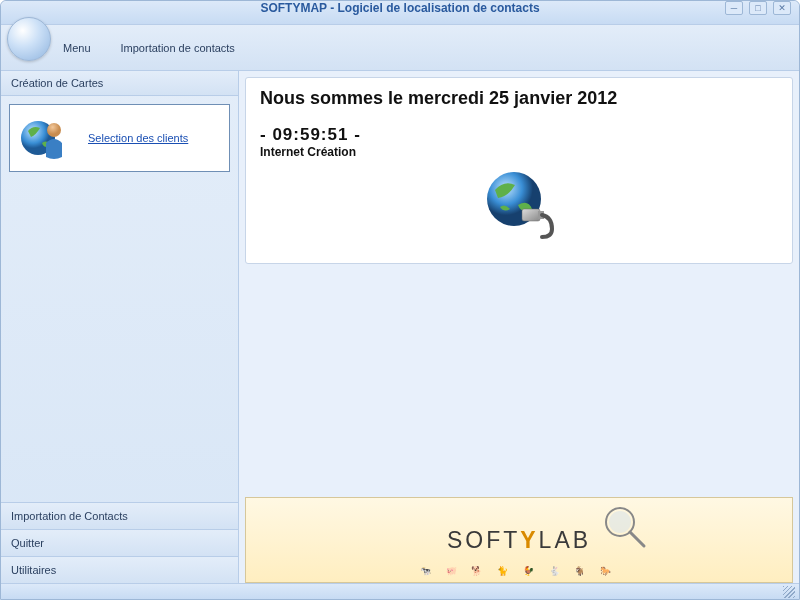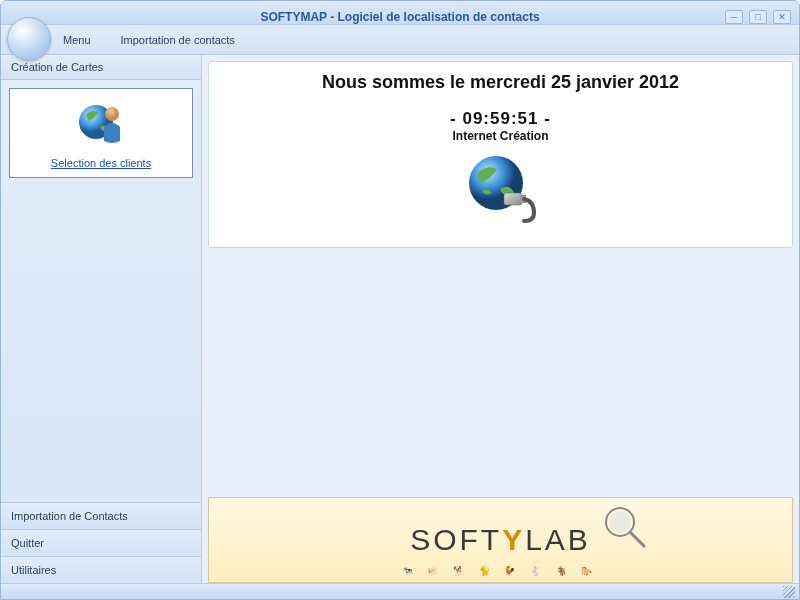--- a/index.html
+++ b/index.html
@@ -1,51 +1,51 @@
 <!DOCTYPE html>
 <html><head>
   <meta charset="utf-8">
   <style>
     * { margin: 0; padding: 0; box-sizing: border-box; font-family: Tahoma, Arial, sans-serif; }
     body { width: 800px; height: 600px; overflow: hidden; background: #fff; }
 
     .window { width: 800px; height: 600px; border: 1px solid #9db7d6; border-radius: 6px 6px 0 0; background: #e8f0fb; display: flex; flex-direction: column; }
 
-    .titlebar { height: 24px; background: linear-gradient(#dce9f9, #c7dbf3); border-top-left-radius: 6px; border-top-right-radius: 6px; display: flex; align-items: flex-end; padding: 0 8px; border-bottom: 1px solid #b8cde8; }
+    .titlebar { height: 24px; background: linear-gradient(#dce9f9, #c7dbf3); border-top-left-radius: 6px; border-top-right-radius: 6px; display: flex; align-items: flex-start; padding: 0 8px; border-bottom: 1px solid #b8cde8; }
     .titlebar-title { flex: 0 0 auto; margin: 0 auto; font-size: 12px; font-weight: bold; color: #2a5a9e; }
     .titlebar-spacer-left { flex: 1; }
     .titlebar-spacer-right { flex: 1; display: flex; justify-content: flex-end; gap: 6px; }
     .win-btn { width: 18px; height: 14px; border: 1px solid #9db7d6; border-radius: 2px; background: #dce9f9; font-size: 9px; line-height: 12px; text-align: center; color: #5a7aa6; cursor: pointer; }
 
-    .menubar { height: 30px; background: linear-gradient(#e3edf9, #d3e2f4); display: flex; align-items: center; padding-left: 56px; gap: 18px; border-bottom: 1px solid #b8cde8; position: relative; }
+    .menubar { height: 46px; background: linear-gradient(#e3edf9, #d3e2f4); display: flex; align-items: center; padding-left: 56px; gap: 18px; border-bottom: 1px solid #b8cde8; position: relative; }
     .orb { position: absolute; left: 6px; top: -8px; width: 44px; height: 44px; border-radius: 50%; background: radial-gradient(circle at 35% 30%, #fff, #cde1f7 40%, #8fb4df); border: 1px solid #9db7d6; box-shadow: 0 1px 3px rgba(0,0,0,0.2); }
     .menu-item { font-size: 11px; color: #2a3f5f; cursor: pointer; padding: 4px 6px; }
 
     .body-area { flex: 1; display: flex; background: #e8f0fb; overflow: hidden; }
 
-    .sidebar { width: 201px; background: linear-gradient(#e3edf9, #d8e6f6); border-right: 1px solid #b8cde8; display: flex; flex-direction: column; }
+    .sidebar { width: 238px; background: linear-gradient(#e3edf9, #d8e6f6); border-right: 1px solid #b8cde8; display: flex; flex-direction: column; }
     .sidebar-section-header { font-size: 11px; padding: 6px 10px; background: linear-gradient(#e3edf9, #d3e2f4); border-bottom: 1px solid #b8cde8; color: #2a3f5f; }
     .sidebar-content { flex: 1; padding: 8px; }
-    .selection-card { border: 1px solid #6f8fb5; background: #fff; padding: 8px; display: flex; align-items: center; gap: 10px; cursor: pointer; flex-direction: column; }
+    .selection-card { border: 1px solid #6f8fb5; background: #fff; padding: 8px; display: flex; align-items: center; gap: 20px; cursor: pointer; }
     .selection-card-icon { width: 50px; height: 50px; flex-shrink: 0; }
     .selection-link { color: #1a4fb3; text-decoration: underline; font-size: 11px; }
     .sidebar-bottom { }
     .sidebar-bottom-item { font-size: 11px; padding: 7px 10px; background: linear-gradient(#e3edf9, #d3e2f4); border-top: 1px solid #b8cde8; color: #2a3f5f; cursor: pointer; }
 
     .main { flex: 1; display: flex; flex-direction: column; padding: 6px 6px 0 6px; gap: 6px; }
-    .main-panel { background: #fff; border: 1px solid #c7d5e8; border-radius: 3px; padding: 10px 14px 20px; text-align: center; }
+    .main-panel { background: #fff; border: 1px solid #c7d5e8; border-radius: 3px; padding: 10px 14px 20px; text-align: left; }
     .date-line { font-size: 18px; font-weight: bold; color: #111; margin-bottom: 16px; }
     .time-line { font-size: 17px; font-weight: bold; color: #111; margin-bottom: 0; letter-spacing: 1px; }
     .status-line { font-size: 12px; font-weight: bold; color: #111; margin-bottom: 6px; }
     .globe-icon-main { width: 78px; height: 78px; margin: 0 auto; }
 
     .main-filler { flex: 1; }
 
     .logo-panel { height: 86px; border: 1px solid #d6c79a; background: linear-gradient(#fff8e3, #ffeec0); display: flex; align-items: center; justify-content: center; position: relative; }
-    .logo-text { font-family: Georgia, 'Times New Roman', serif; font-size: 30px; letter-spacing: 3px; color: #3a3a3a; font-weight: 500; }
+    .logo-text { font-family: Georgia, 'Times New Roman', serif; font-size: 23px; letter-spacing: 3px; color: #3a3a3a; font-weight: 500; }
     .logo-text .y-accent { color: #d98a00; font-weight: bold; }
     .logo-magnifier { position: absolute; right: 142px; top: 4px; width: 50px; height: 50px; }
     .logo-animals { position: absolute; bottom: 6px; left: 0; right: 0; text-align: center; font-size: 9px; color: #6a6a6a; letter-spacing: 6px; }
 
     .statusbar { height: 16px; background: linear-gradient(#dce9f9, #c7dbf3); border-top: 1px solid #b8cde8; display: flex; justify-content: flex-end; align-items: center; padding-right: 4px; }
     .resize-grip { width: 12px; height: 12px; background: repeating-linear-gradient(135deg, #8fa9c9 0 1px, transparent 1px 3px); }
   </style>
 </head>
 <body>
 

